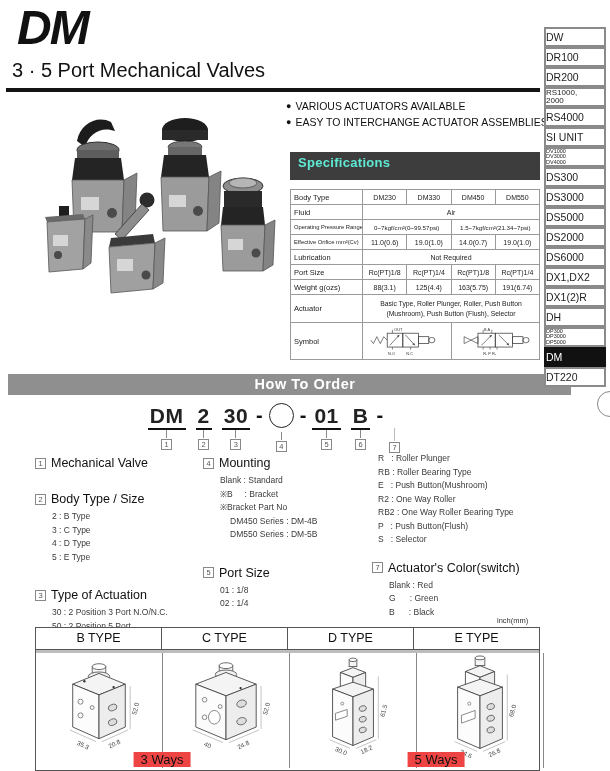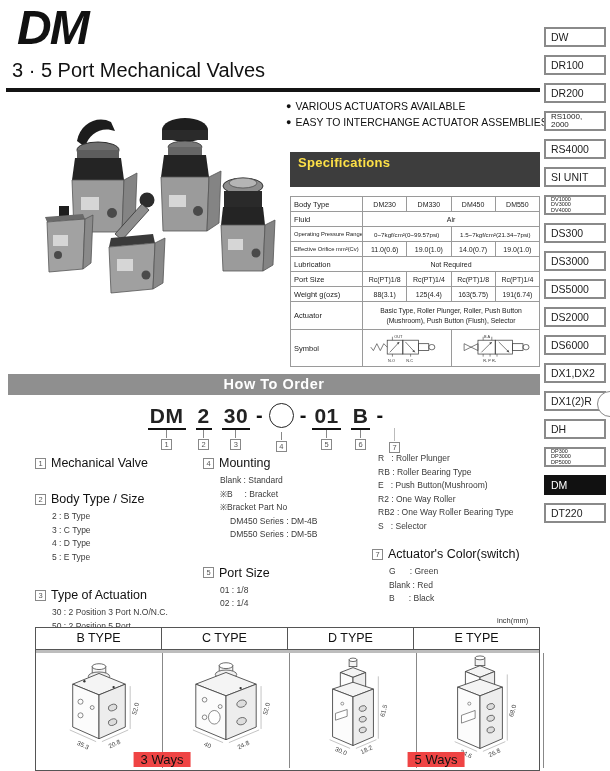--- a/index.html
+++ b/index.html
@@ -15,31 +15,31 @@
 
   .features{position:absolute;left:286px;top:100px;}
   .feature{font-size:10.5px;color:#111;margin-bottom:4px;display:flex;align-items:center;white-space:nowrap;}
   .feature .bullet{font-size:9px;margin-right:4px;}
 
   
   .photo{position:absolute;left:25px;top:103px;}
 
   
   .spec{position:absolute;left:290px;top:152px;width:250px;}
-  .bar{background:#3d3d3d;color:#fde047;font-weight:bold;font-size:13px;height:35px;line-height:21px;padding-left:8px;letter-spacing:0.3px;}
+  .bar{background:#3d3d3d;color:#5eead4;font-weight:bold;font-size:13px;height:28px;line-height:21px;padding-left:8px;letter-spacing:0.3px;}
   .spec-table{border-collapse:collapse;width:250px;margin-top:9px;table-layout:fixed;}
   .spec-table td{border:1px solid #9a9a9a;font-size:7px;color:#222;text-align:center;padding:1px 2px;height:12px;overflow:hidden;white-space:nowrap;}
   .spec-table td.lbl{text-align:left;padding-left:3px;font-size:7.5px;}
   .spec-table td.lbl.sm{font-size:5.8px;}
   .spec-table td.wrap{white-space:normal;font-size:6.8px;line-height:1.45;}
   .sym-cell{height:36px !important;padding:0 !important;}
 
   
   .hto-bar{position:absolute;left:8px;top:374px;width:532px;height:21px;background:#8f8f8f;color:#fff;
-           font-weight:bold;font-size:14.5px;text-align:center;line-height:21px;letter-spacing:0.5px;}
+           font-weight:bold;font-size:14.5px;text-align:center;line-height:21px;letter-spacing:0.5px;padding-left:31px;}
   .order-code{position:absolute;left:8px;top:403px;width:532px;display:flex;justify-content:center;align-items:flex-start;}
   .seg{display:flex;flex-direction:column;align-items:center;margin:0 5px;}
   .seg-text{font-size:21px;font-weight:bold;letter-spacing:0.5px;border-bottom:2.5px solid #111;padding:0 2px;line-height:25px;}
   .tick{width:1px;height:8px;background:#888;}
   .tick.gray{background:#bbb;height:13px;}
   .numbox{width:11px;height:11px;border:1px solid #888;font-size:7.5px;color:#555;display:flex;align-items:center;justify-content:center;box-sizing:border-box;background:#fff;}
   .seg .numbox{margin-top:1px;}
   .dash{font-size:20px;font-weight:bold;line-height:25px;margin:0 1px;color:#111;}
   .circle{width:25px;height:25px;border:1.6px solid #222;border-radius:50%;box-sizing:border-box;margin-bottom:4px;background:#fff;}
   .seg7-spacer{height:25px;width:8px;}
@@ -68,21 +68,21 @@
   .types-body{position:relative;display:flex;height:115px;}
   .tb-cell{flex:1;border-right:1px solid #888;position:relative;display:flex;justify-content:center;}
   .tb-cell:last-child{border-right:none;}
   .ways{position:absolute;bottom:1px;font-size:13px;background:#ef4444;padding:0 7px;color:#111;transform:translateX(-50%);}
   .ways.w3{left:126px;}
   .ways.w5{left:400px;}
 
   
   .sidebar{position:absolute;left:544px;top:27px;width:62px;}
   .side-item{box-sizing:border-box;width:62px;height:20px;border:2px solid #8a8a8a;background:#fff;color:#1c1c1c;
-             font-size:10.5px;font-weight:500;display:flex;align-items:center;padding-left:5px;margin-bottom:8px;white-space:pre-line;line-height:1;}
+             font-size:10.5px;font-weight:500;display:flex;align-items:center;margin-bottom:0;white-space:pre-line;line-height:1;}
   .side-item.two-line{font-size:8px;line-height:8px;}
   .side-item.tri-line{font-size:5.5px;line-height:5.6px;}
   .side-item.active{background:#111;border-color:#111;color:#fff;}
   .page-curl{position:absolute;left:597px;top:391px;width:24px;height:24px;border:1px solid #888;border-radius:50%;background:#fff;}
 
   svg text{font-family:"Liberation Sans",sans-serif;}
 </style>
 </head>
 <body>
 
@@ -356,29 +356,30 @@
     </div>
   </div>
 
   <div class="ocol ocol3">
     <div class="cont-items">
       <div class="itm">R   : Roller Plunger</div>
       <div class="itm">RB : Roller Bearing Type</div>
       <div class="itm">E   : Push Button(Mushroom)</div>
       <div class="itm">R2 : One Way Roller</div>
       <div class="itm">RB2 : One Way Roller Bearing Type</div>
+      <div class="itm">P   : Push Button(Flush)</div>
       <div class="itm">S   : Selector</div>
     </div>
     <div class="grp">
       <div class="grp-title">
         <span class="numbox">7</span>
         <span>Actuator's Color(switch)</span>
       </div>
+      <div class="itm">Blank : Red</div>
       <div class="itm">G      : Green</div>
-      <div class="itm">Blank : Red</div>
       <div class="itm">B      : Black</div>
     </div>
   </div>
 
   <div class="unit-note">inch(mm)</div>
 
   <div class="types">
     <div class="types-header">
       <div class="th-cell">B TYPE</div>
       <div class="th-cell">C TYPE</div>

